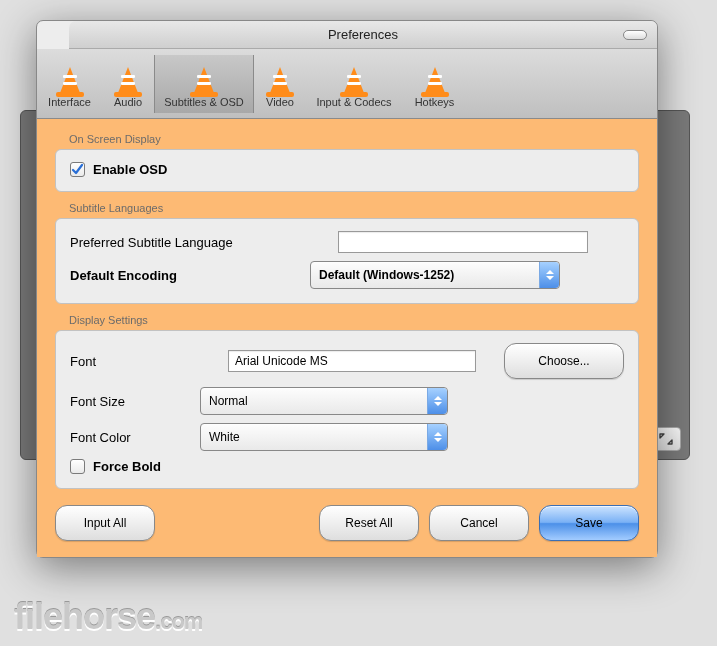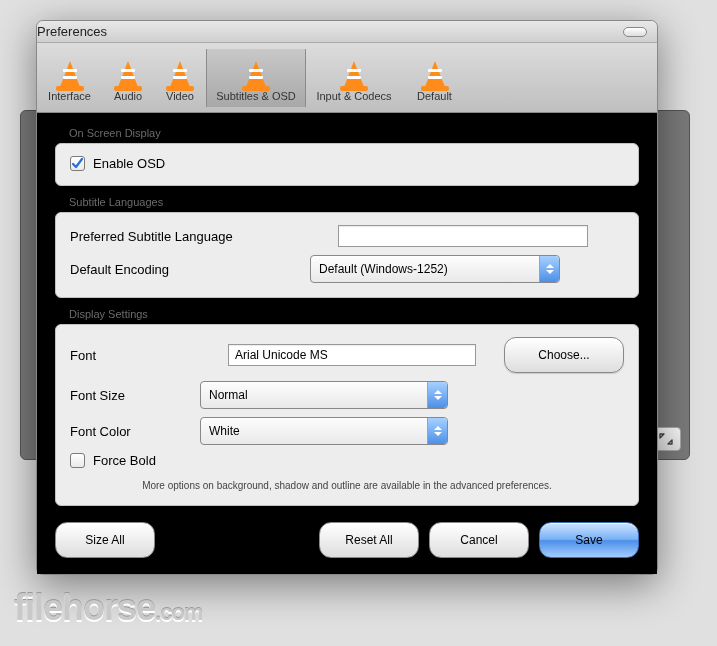--- a/index.html
+++ b/index.html
@@ -33,28 +33,29 @@
 .window {
   position: absolute;
   left: 36px; top: 20px;
   width: 622px;
   background: #ededed;
   border: 1px solid #888;
   border-radius: 7px;
   box-shadow: 0 10px 40px rgba(0,0,0,0.45);
 }
 .titlebar {
-  height: 22px;
+  height: 28px;
   background: linear-gradient(#e8e8e8,#cfcfcf);
   border-bottom: 1px solid #aaa;
   border-radius: 7px 7px 0 0;
   display: flex;
   align-items: center;
-  justify-content: flex-start;
+  justify-content: center;
   position: relative;
+  margin-left: 32px;
 }
 .titlebar .title {
   font-size: 13px;
   color: #222;
 }
 .pill {
   position: absolute;
   right: 10px;
   width: 24px; height: 10px;
   border: 1px solid #888;
@@ -107,40 +108,40 @@
 .cone::before { top:8px; }
 .cone::after { top:15px; }
 .cone .base {
   position:absolute;
   left:-14px; top:25px;
   width:28px; height:5px;
   background:#ff8c1a; border-radius:2px;
 }
 .content {
   padding: 10px 18px 16px 18px;
-  background: #000000;
+  background: #fdba74;
 }
 .group-label {
   font-size: 11px;
   color: #6b6b6b;
   margin: 4px 0 4px 14px;
 }
 .group {
   border: 1px solid #c2c2c2;
   border-radius: 6px;
   background: #ededed;
   padding: 12px 14px 14px 14px;
   margin-bottom: 10px;
 }
 .row {
   display: flex;
   align-items: center;
   margin-bottom: 8px;
 }
-.row:last-child { margin-bottom: 0; }
+.row:last-child { margin-bottom: 0; font-weight: bold; }
 .label-col {
   width: 130px;
   font-size: 13px;
   color: #000;
 }
 .label-wide { width: 240px; font-size: 13px; }
 .text-input {
   height: 22px;
   border: 1px solid #999;
   padding: 2px 6px;
@@ -236,21 +237,21 @@
   color:#000;
 }
 .button-row {
   display:flex;
   align-items:center;
   padding-top: 6px;
 }
 .spacer { flex:1; }
 .watermark {
   position:absolute;
-  left: 14px; bottom: 17px;
+  left: 14px; bottom: 8px;
   font-family: Arial Black, Arial, sans-serif;
   font-weight: 900;
   font-size: 36px;
   letter-spacing: -1px;
   color: #c9c9c9;
   text-shadow: 0 2px 0 #fff, 0 -1px 0 #999;
   user-select: none;
 }
 .watermark .dotcom { font-size: 22px; }
 </style>
@@ -281,51 +282,51 @@
       <span>Interface</span>
     </div>
     <div class="tab" style="width:52px">
       <div class="icon">
           <div class="cone">
             <div class="base"></div>
           </div>
         </div>
       <span>Audio</span>
     </div>
+    <div class="tab wide active">
+      <div class="icon">
+          <div class="cone">
+            <div class="base"></div>
+          </div>
+        </div>
+      <span>Subtitles &amp; OSD</span>
+    </div>
     <div class="tab" style="width:52px">
       <div class="icon">
           <div class="cone">
             <div class="base"></div>
           </div>
         </div>
       <span>Video</span>
     </div>
-    <div class="tab wide active">
-      <div class="icon">
-          <div class="cone">
-            <div class="base"></div>
-          </div>
-        </div>
-      <span>Subtitles &amp; OSD</span>
-    </div>
     <div class="tab wide2">
       <div class="icon">
           <div class="cone">
             <div class="base"></div>
           </div>
         </div>
       <span>Input &amp; Codecs</span>
     </div>
     <div class="tab">
       <div class="icon">
           <div class="cone">
             <div class="base"></div>
           </div>
         </div>
-      <span>Default</span>
+      <span>Hotkeys</span>
     </div>
   </div>
 
   <div class="content">
 
     <div class="group-label">On Screen Display</div>
     <div class="group">
       <div class="row">
         <div class="checkbox checked">
           <svg width="13" height="13" viewBox="0 0 13 13">
@@ -374,26 +375,25 @@
           <span>White</span>
           <div class="endcap"></div>
         </div>
       </div>
       <div class="row">
         <div class="checkbox">
           
         </div>
         <span style="font-size:13px">Force Bold</span>
       </div>
-      <div class="note">More options on background, shadow and outline are available in the advanced preferences.</div>
     </div>
 
     <div class="button-row">
       <div class="button">
-        <span>Size All</span>
+        <span>Input All</span>
       </div>
       <div class="spacer"></div>
       <div class="button">
         <span>Reset All</span>
       </div>
       <div style="width:10px"></div>
       <div class="button">
         <span>Cancel</span>
       </div>
       <div style="width:10px"></div>

